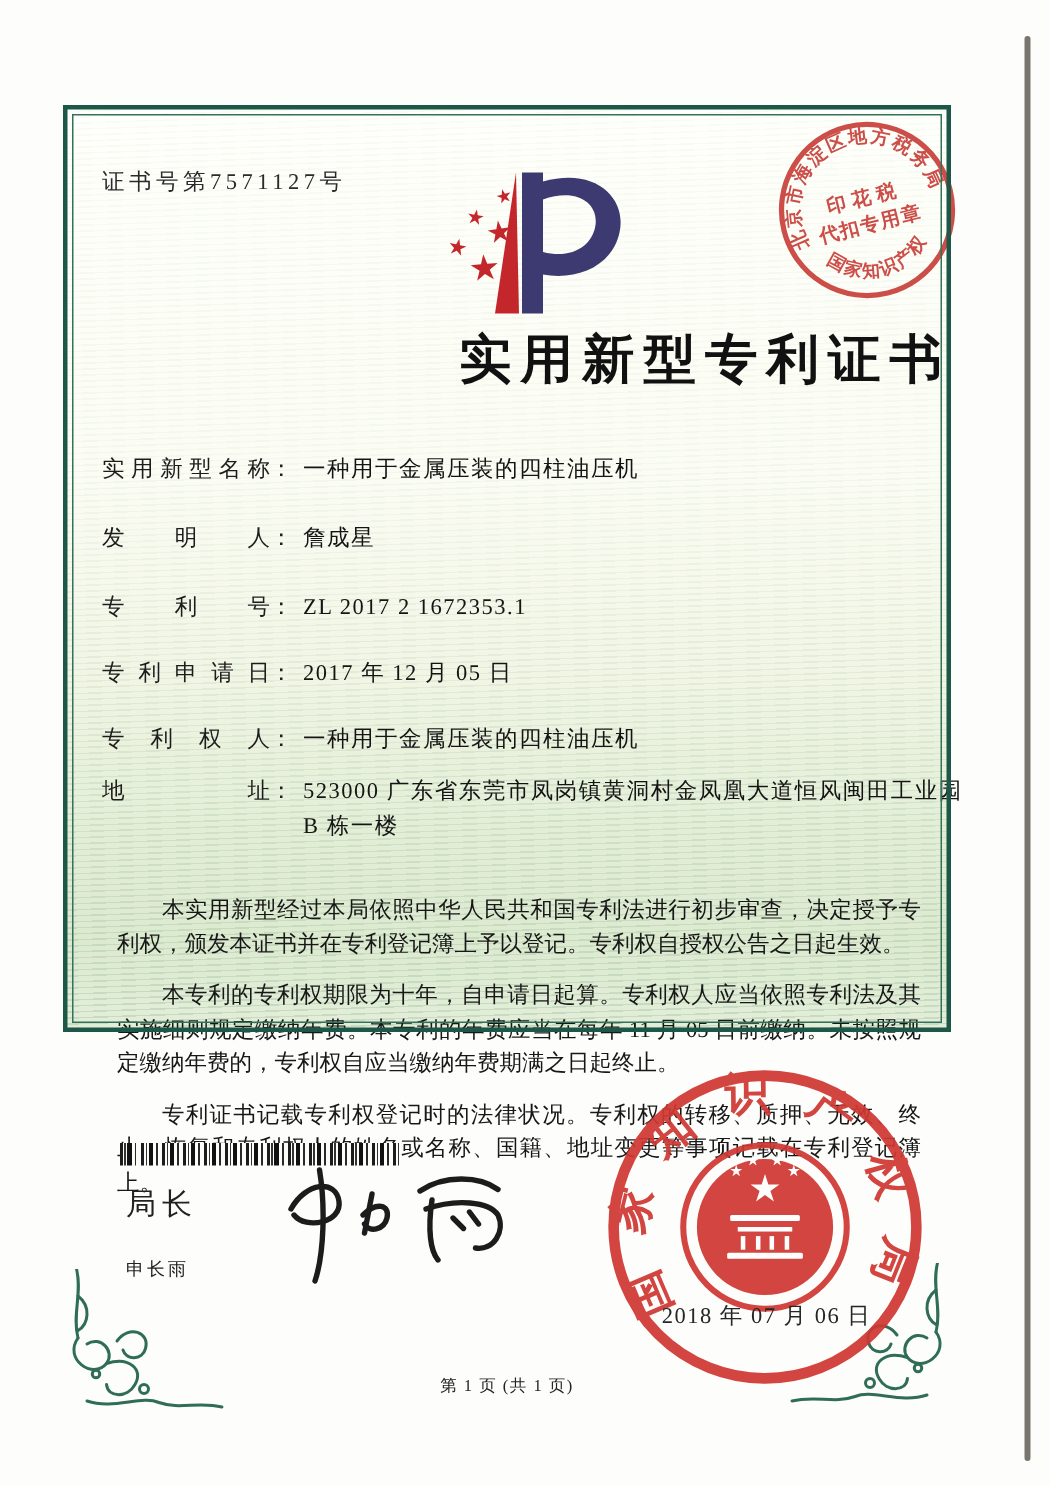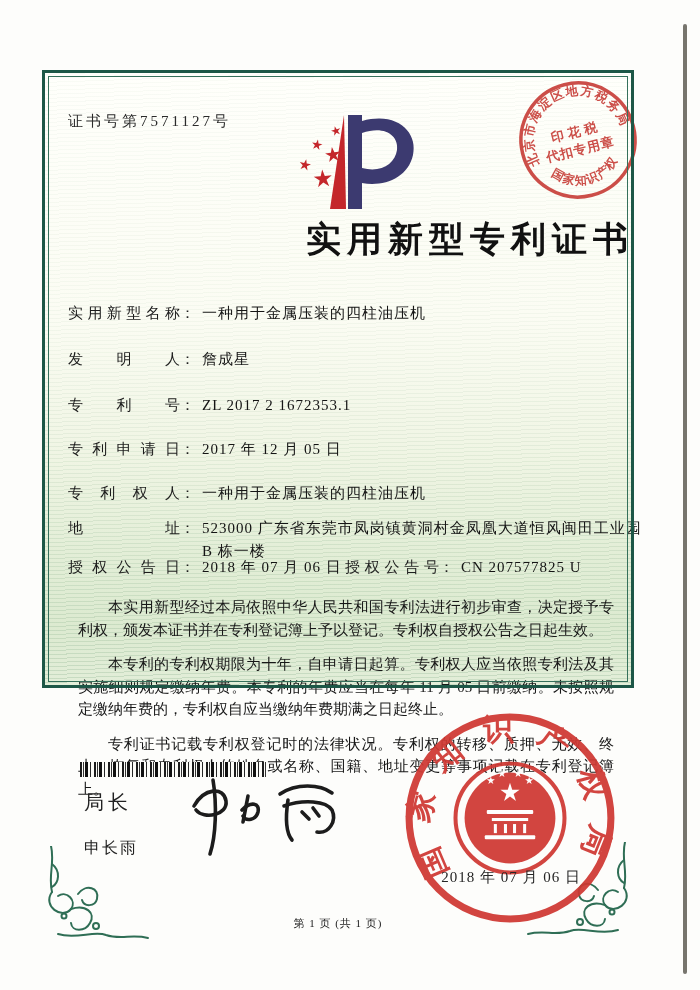--- a/index.html
+++ b/index.html
@@ -28,21 +28,21 @@
   .fvalue{display:inline-block;vertical-align:top;letter-spacing:1px;color:#141414;}
   .wrapval{white-space:normal;width:452px;}
   .row-grant .grp2{position:absolute;left:277px;top:0;}
   .flabel2{display:inline-block;width:94px;text-align:justify;text-align-last:justify;vertical-align:top;}
   .paras{position:absolute;left:24px;top:514px;width:560px;font-size:15px;line-height:22.5px;
          text-align:justify;color:#171717;}
   .paras p{margin:12px;text-indent:2em;}
   .barcode{position:absolute;left:38px;top:692px;width:186px;height:15px;
      background:repeating-linear-gradient(90deg,#1c1c1c 0 2px,#fcfcf8 2px 3px,#333 3px 4px,#fcfcf8 4px 5px,#111 5px 8px,#fcfcf8 8px 10px,#2a2a2a 10px 11px,#fcfcf8 11px 14px);}
   .signer-title{position:absolute;left:42px;top:719px;font-size:20px;letter-spacing:4px;color:#222;}
-  .signer-name{position:absolute;left:42px;top:768px;font-size:16px;letter-spacing:2px;color:#222;}
+  .signer-name{position:absolute;left:42px;top:768px;font-size:12px;letter-spacing:2px;color:#222;}
   .signature{position:absolute;left:138px;top:704px;width:180px;height:95px;}
   .seal{position:absolute;left:358px;top:638px;width:220px;height:220px;opacity:.93;}
   .seal-date{position:absolute;left:366px;top:798px;width:206px;text-align:center;
              font-size:15px;letter-spacing:1px;color:#262626;}
   .footer{position:absolute;left:0;top:846px;width:100%;text-align:center;
           font-size:11px;letter-spacing:1px;color:#222;}
   .tax-stamp{position:absolute;left:466px;top:0px;width:140px;height:140px;}
   .flourish{position:absolute;width:106px;height:96px;}
   .flourish.fl{left:2px;top:776px;}
   .flourish.fr{left:484px;top:772px;transform:scaleX(-1);}
@@ -129,26 +129,20 @@
         <span class="flabel">专利号</span><span class="colon">：</span><span class="fvalue">ZL 2017 2 1672353.1</span>
       </div>
       <div class="row" style="top:368px">
         <span class="flabel">专利申请日</span><span class="colon">：</span><span class="fvalue">2017 年 12 月 05 日</span>
       </div>
       <div class="row" style="top:412px">
         <span class="flabel">专利权人</span><span class="colon">：</span><span class="fvalue">一种用于金属压装的四柱油压机</span>
       </div>
       <div class="row" style="top:447px">
         <span class="flabel">地址</span><span class="colon">：</span><span class="fvalue wrapval">523000 广东省东莞市凤岗镇黄洞村金凤凰大道恒风闽田工业园 B 栋一楼</span>
-      </div>
-      <div class="row row-grant" style="top:486px">
-        <span class="flabel">授权公告日</span><span class="colon">：</span><span class="fvalue">2018 年 07 月 06 日</span>
-        <span class="grp2">
-          <span class="flabel2">授权公告号</span><span class="colon">：</span><span class="fvalue">CN 207577825 U</span>
-        </span>
       </div>
 
       <div class="paras">
         <p>本实用新型经过本局依照中华人民共和国专利法进行初步审查，决定授予专利权，颁发本证书并在专利登记簿上予以登记。专利权自授权公告之日起生效。</p>
         <p>本专利的专利权期限为十年，自申请日起算。专利权人应当依照专利法及其实施细则规定缴纳年费。本专利的年费应当在每年 11 月 05 日前缴纳。未按照规定缴纳年费的，专利权自应当缴纳年费期满之日起终止。</p>
         <p>专利证书记载专利权登记时的法律状况。专利权的转移、质押、无效、终止、恢复和专利权人的姓名或名称、国籍、地址变更等事项记载在专利登记簿上。</p>
       </div>
 
       <div class="barcode"></div>
 

